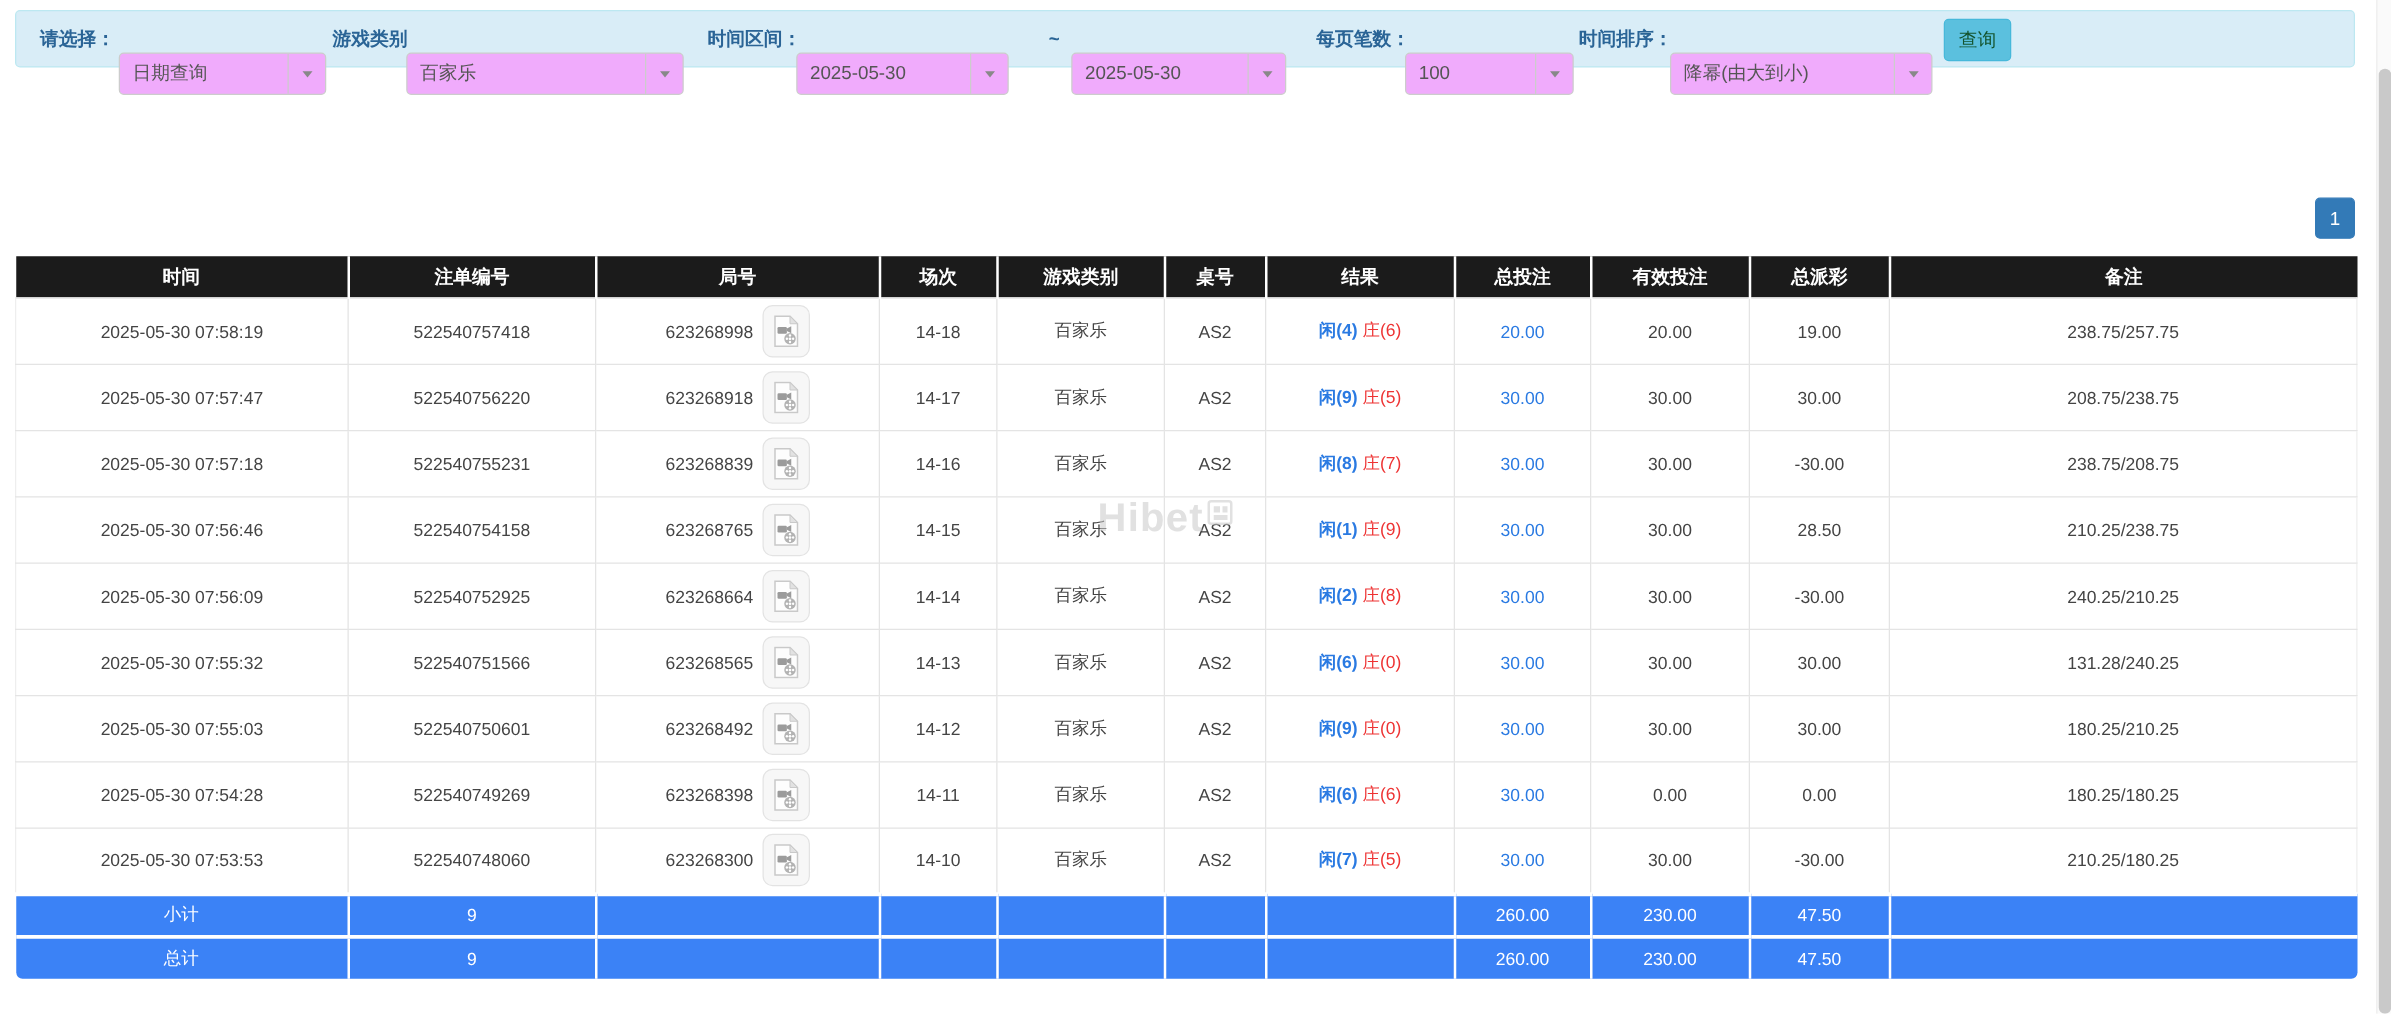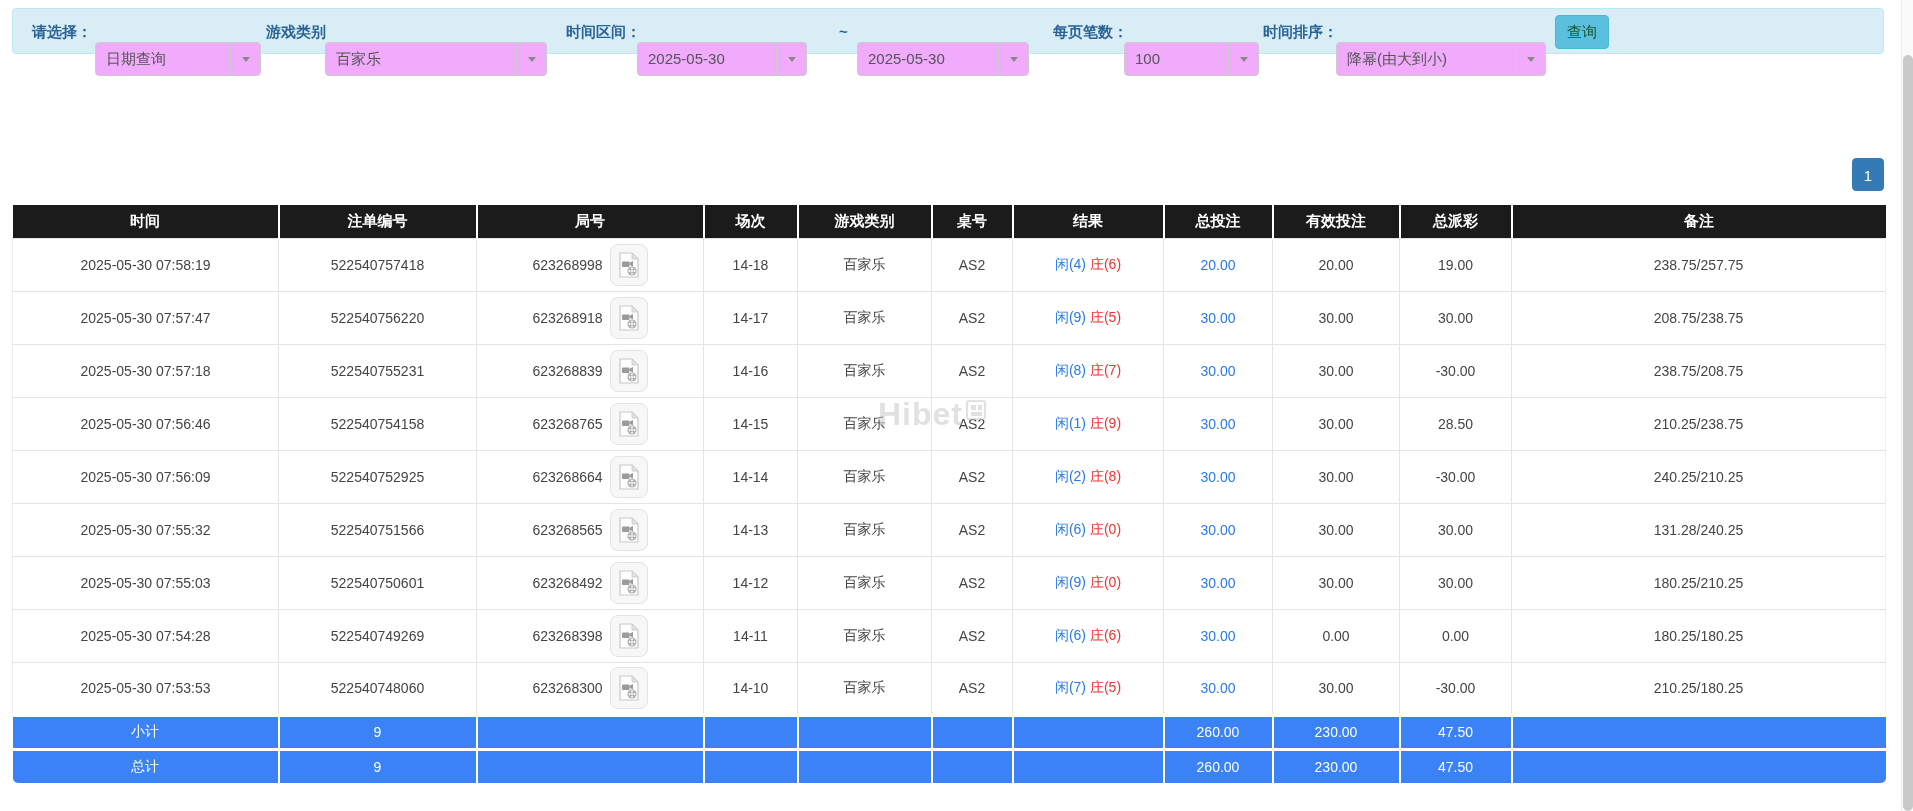--- a/index.html
+++ b/index.html
@@ -44,21 +44,21 @@
   table.records { position:absolute; left:12px; top:205px; width:1873px;
     border-collapse:collapse; table-layout:fixed; }
   .records thead th { background:#1b1b1b; color:#fff; font-size:15px; font-weight:bold;
     height:33px; text-align:center; border-right:2px solid #fff; }
   .records thead th:last-child { border-right:none; }
   .records tbody td { height:53px; text-align:center; font-size:14px; color:#444;
     background:#fff; border:1px solid #e4e4e4; }
   .records tbody tr td:first-child { border-left:1px solid #eee; }
   .records tbody tr td:last-child  { border-right:1px solid #eee; }
   .bet-link { color:#2a7ae2; text-decoration:none; cursor:pointer; }
-  .res-player { color:#2a7ae2; }
+  .res-player { color:#2a7ae2;font-weight:bold; }
   .res-banker { color:#ee3333; }
   .neg { color:#ff0000; }
   .round-wrap { display:inline-flex; align-items:center; }
   .video-btn { display:inline-flex; align-items:center; justify-content:center;
     width:38px; height:42px; margin-left:7px; background:#f7f7f7;
     border:1px solid #e3e3e3; border-radius:8px; cursor:pointer; }
 
   .records tfoot td { height:34px; background:#3b82f6; color:#fff; font-size:14px;
     text-align:center; border-right:2px solid #fff; border-top:3px solid #fff; }
   .records tfoot td:last-child { border-right:none; }

